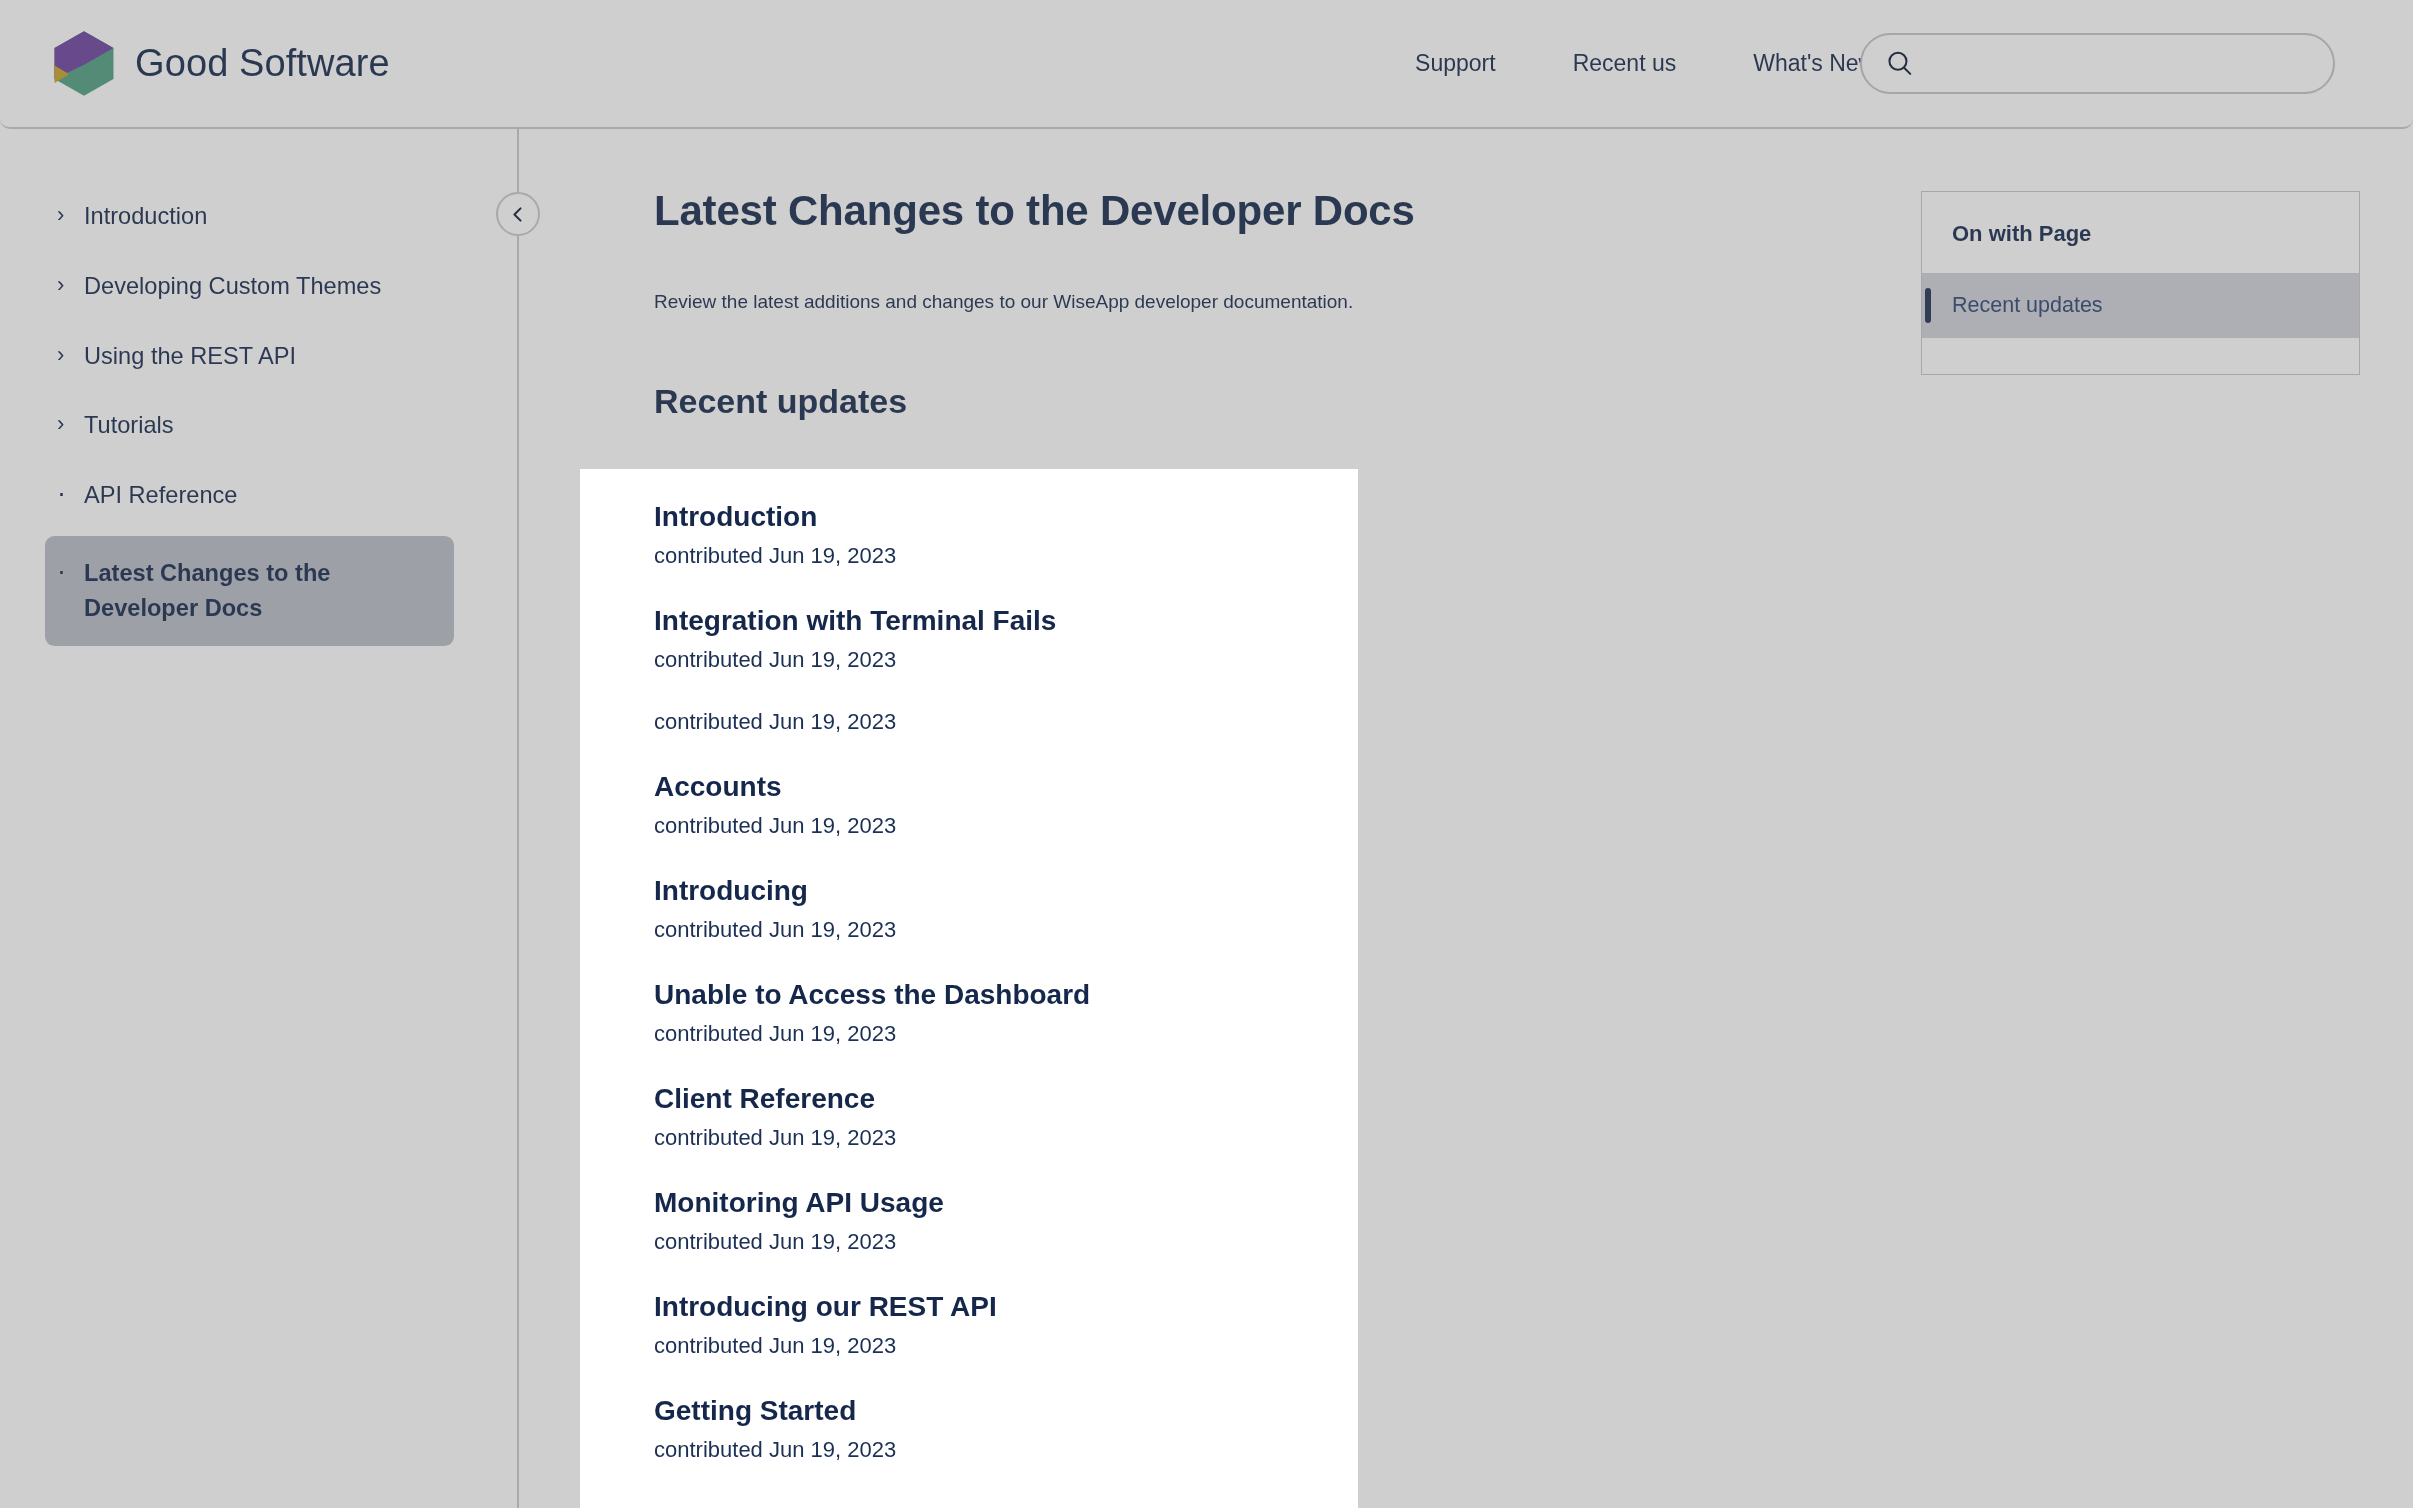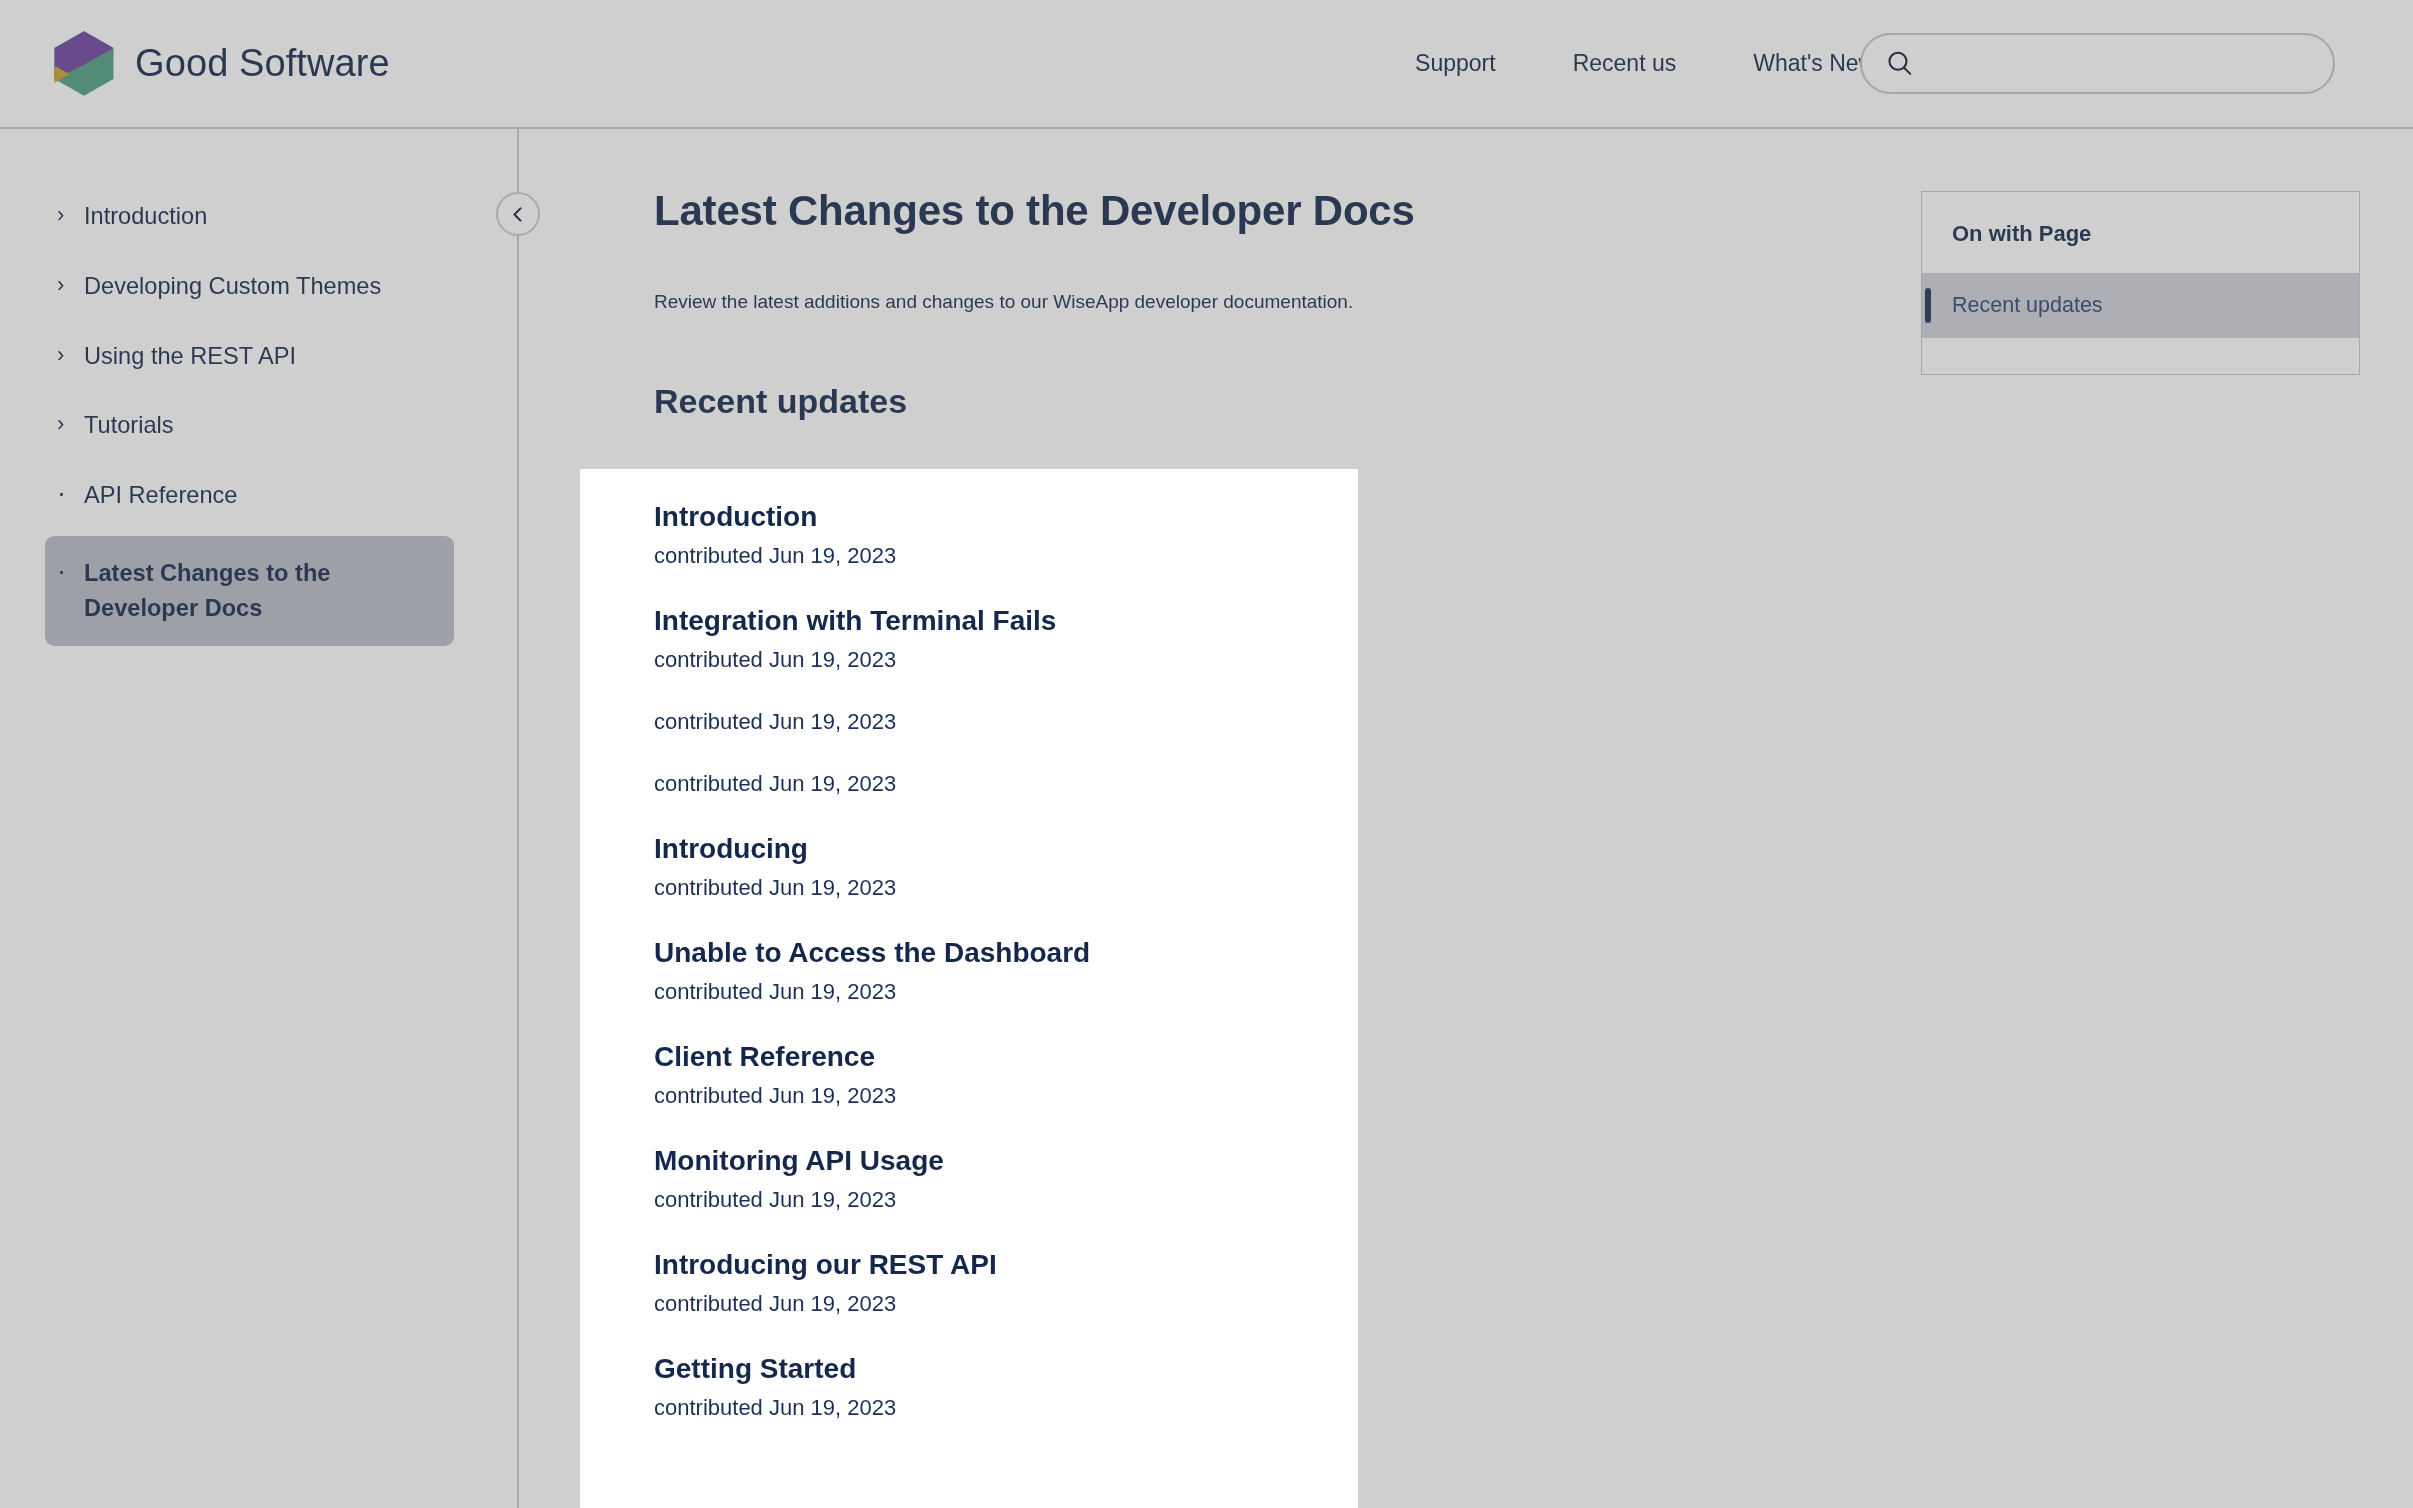--- a/index.html
+++ b/index.html
@@ -35,20 +35,21 @@
     position: absolute;
     top: 0;
     left: 0;
     width: 2413px;
     height: 129px;
     box-sizing: border-box;
     border-bottom: 2px solid #c9c9c9;
     background: #ffffff;
     display: flex;
     align-items: center;
+    border-radius: 10px;
   }
   .brand {
     display: flex;
     align-items: center;
     gap: 20px;
     margin-left: 53px;
   }
   .logo-mark {
     width: 62px;
     height: 67px;
@@ -413,20 +414,21 @@
       <div class="update-meta">contributed Jun 19, 2023</div>
     </div>
     <div class="update-entry">
       <div class="update-title">Integration with Terminal Fails</div>
       <div class="update-meta">contributed Jun 19, 2023</div>
     </div>
     <div class="update-entry">
       <div class="update-meta">contributed Jun 19, 2023</div>
     </div>
     <div class="update-entry">
+      <div class="update-title">Accounts</div>
       <div class="update-meta">contributed Jun 19, 2023</div>
     </div>
     <div class="update-entry">
       <div class="update-title">Introducing</div>
       <div class="update-meta">contributed Jun 19, 2023</div>
     </div>
     <div class="update-entry">
       <div class="update-title">Unable to Access the Dashboard</div>
       <div class="update-meta">contributed Jun 19, 2023</div>
     </div>

